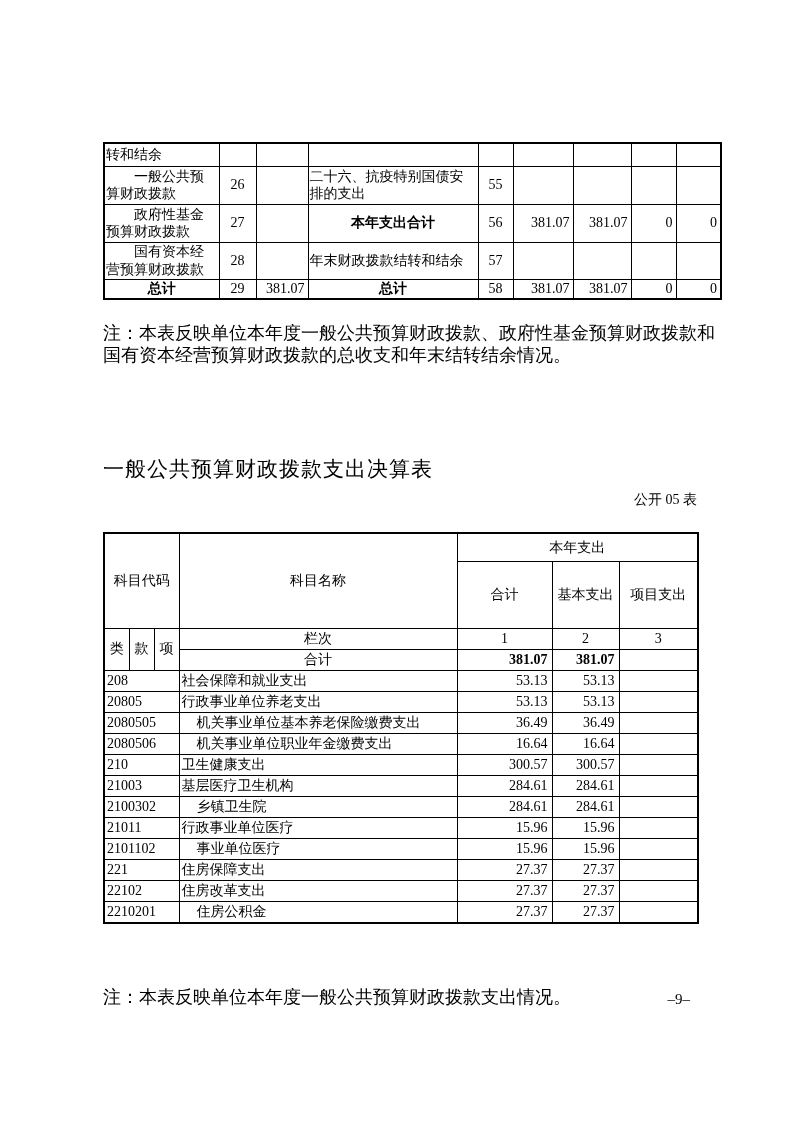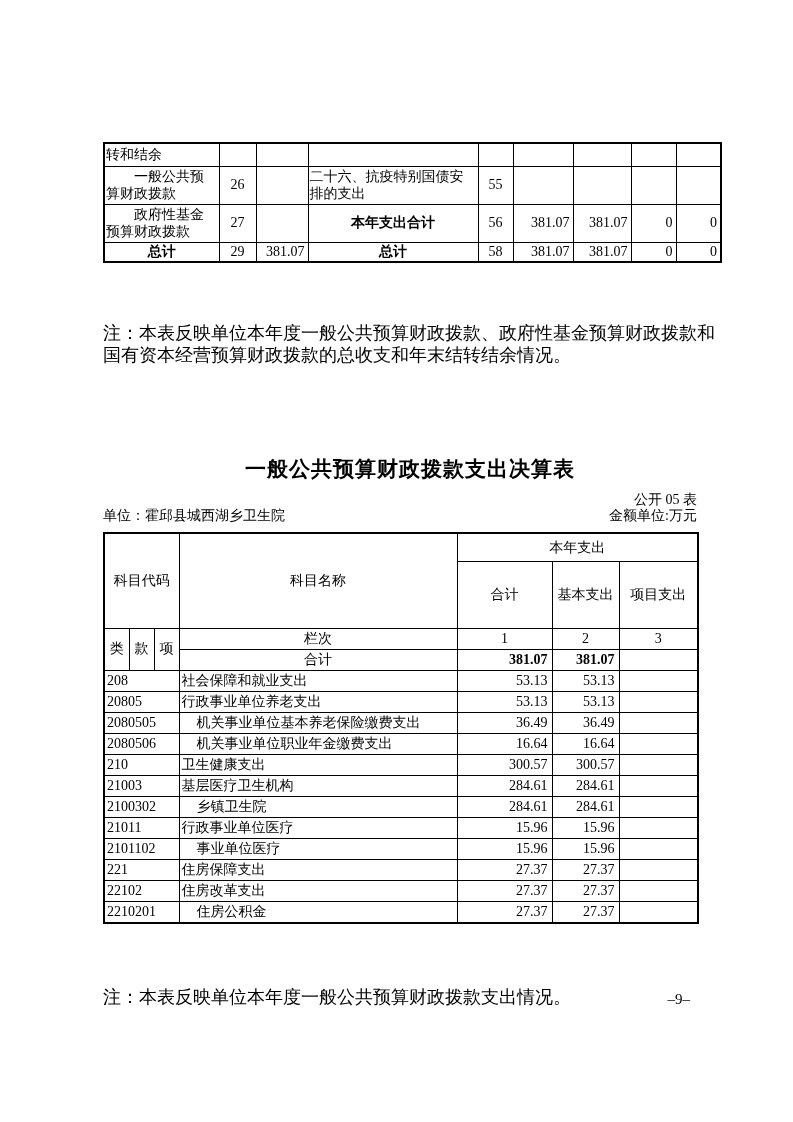--- a/index.html
+++ b/index.html
@@ -14,23 +14,23 @@
   .t1 .noind{text-indent:0;}
   .t1 .nm2{text-align:left;}
   .t1 .cd{text-align:center;}
   .t1 .num{text-align:right;padding-right:3px;}
   .ctr{text-align:center !important;text-indent:0 !important;}
   .bold{font-weight:bold;}
   
   .note{position:absolute;left:103px;width:622px;font-size:18px;line-height:22px;text-align:left;}
   .note1{top:304px;}
   .note2{top:968px;}
-  .title{position:absolute;left:103px;top:455px;width:614px;text-align:center;
+  .title{position:absolute;left:103px;top:455px;width:614px;text-align:left;
          font-family:"Liberation Sans","DejaVu Sans",sans-serif;
-         font-size:21px;font-weight:bold;letter-spacing:1px;}
+         font-size:21px;font-weight:normal;letter-spacing:1px;}
   .tbl-label{position:absolute;left:103px;top:491px;width:594px;text-align:right;font-size:14px;}
   .unit-line{position:absolute;left:103px;top:507px;width:594px;font-size:14px;
              display:flex;justify-content:space-between;}
   
   .t2{position:absolute;left:103px;top:532px;width:594px;border:2px solid #000;}
   .t2 .hc{text-align:center;}
   .t2 .code{text-align:left;padding-left:2px;}
   .t2 .name{text-align:left;padding-left:2px;}
   .t2 .lvl3{padding-left:17px;}
   .t2 .num{text-align:right;padding-right:4px;}
@@ -80,42 +80,49 @@
         <td class="nm">政府性基金预算财政拨款</td>
         <td class="cd">27</td>
         <td class="num"></td>
         <td class="ctr bold">本年支出合计</td>
         <td class="cd">56</td>
         <td class="num">381.07</td>
         <td class="num">381.07</td>
         <td class="num">0</td>
         <td class="num">0</td>
       </tr>
+      <tr style="height:37px">
+        <td class="nm">国有资本经营预算财政拨款</td>
+        <td class="cd">28</td>
+        <td class="num"></td>
+        <td class="nm2">年末财政拨款结转和结余</td>
+        <td class="cd">57</td>
+        <td class="num"></td>
+        <td class="num"></td>
+        <td class="num"></td>
+        <td class="num"></td>
+      </tr>
       <tr style="height:20px">
         <td class="ctr bold">总计</td>
         <td class="cd">29</td>
         <td class="num">381.07</td>
         <td class="ctr bold">总计</td>
         <td class="cd">58</td>
         <td class="num">381.07</td>
         <td class="num">381.07</td>
         <td class="num">0</td>
         <td class="num">0</td>
       </tr>
     </tbody>
   </table>
 
   <p class="note note1">注：本表反映单位本年度一般公共预算财政拨款、政府性基金预算财政拨款和国有资本经营预算财政拨款的总收支和年末结转结余情况。</p>
 
   <div class="title">一般公共预算财政拨款支出决算表</div>
   <div class="tbl-label">公开 05 表</div>
-  <div class="unit-line">
-    <span>单位：霍邱县城西湖乡卫生院</span>
-    <span>金额单位:万元</span>
-  </div>
 
   <table class="t2">
     <colgroup>
       <col style="width:25px">
         <col style="width:25px">
         <col style="width:25px">
       <col style="width:278px">
         <col style="width:95px">
         <col style="width:67px">
         <col style="width:79px">

